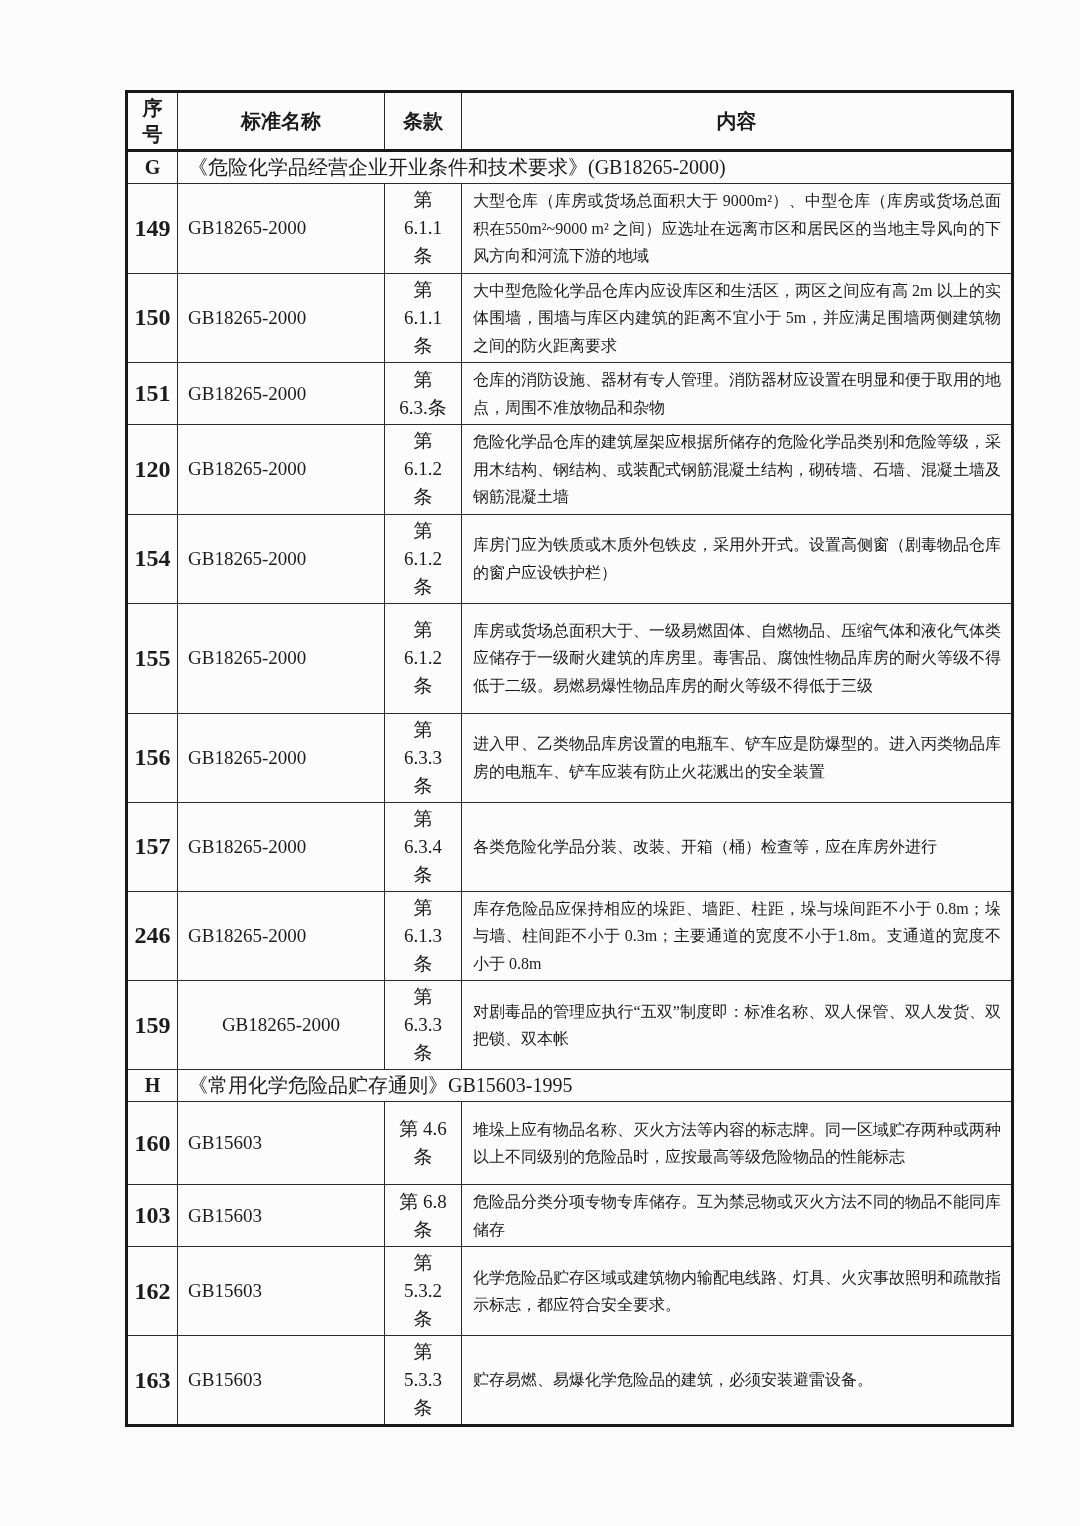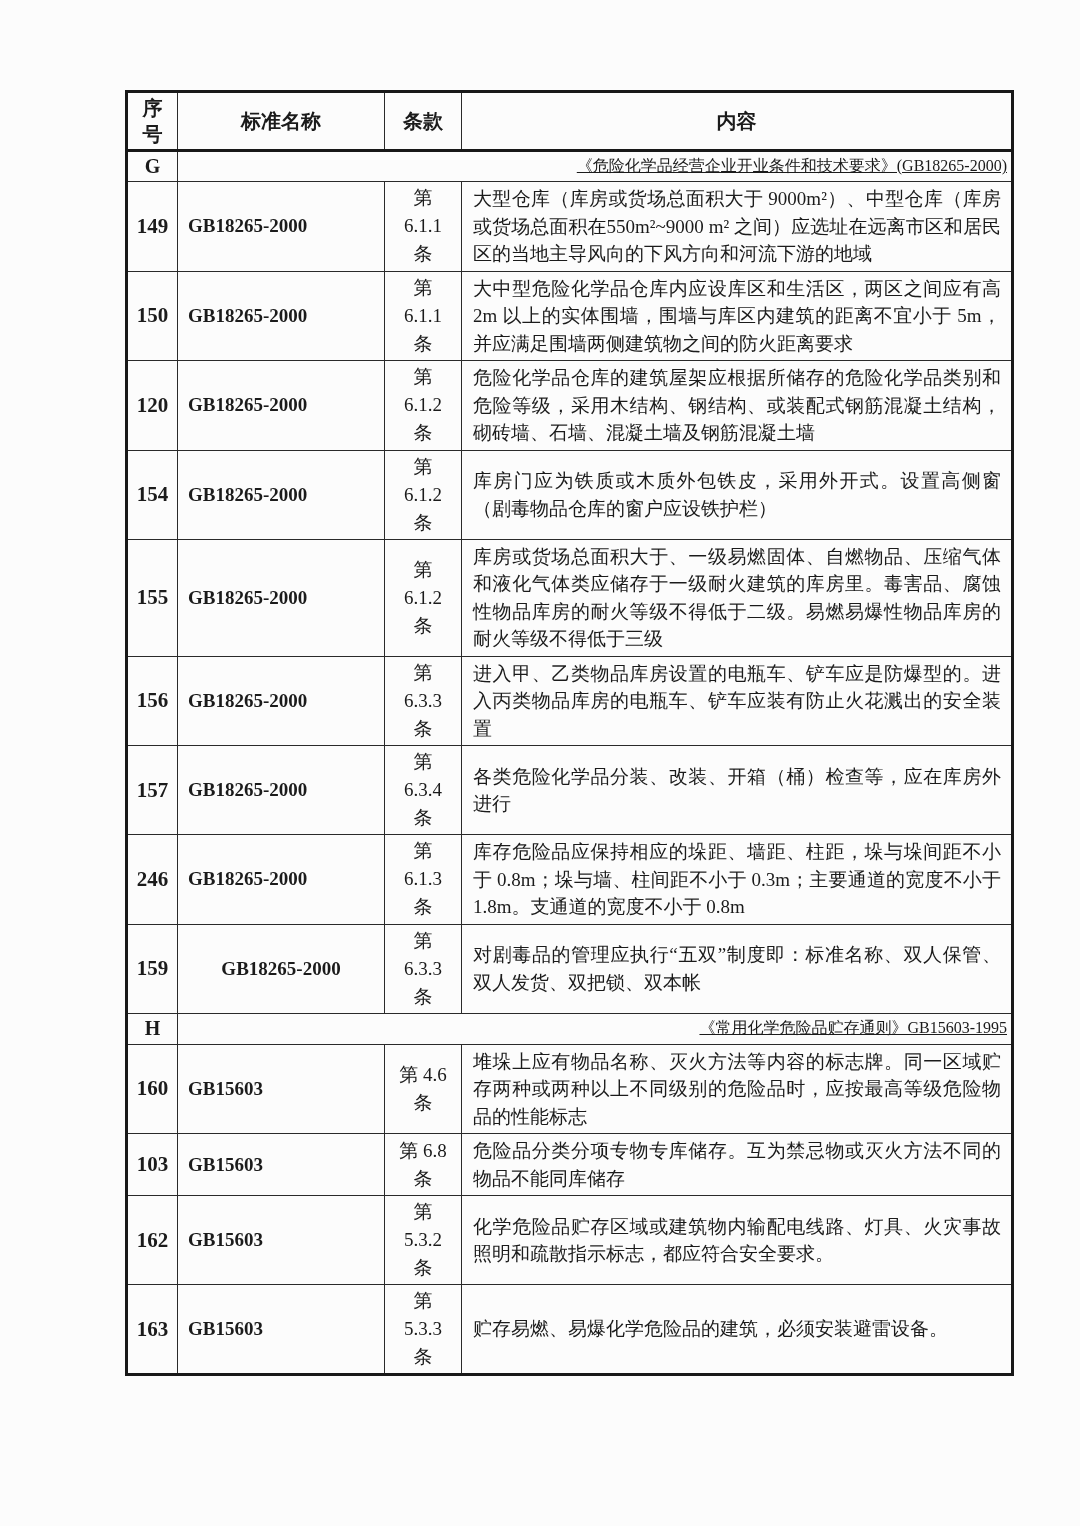--- a/index.html
+++ b/index.html
@@ -13,34 +13,34 @@
     border-collapse:collapse;table-layout:fixed;
     border:3px solid #181818;
   }
   td,th{border:1.5px solid #2a2a2a;vertical-align:middle;overflow:hidden;}
   thead th{
     border-bottom:3px solid #181818;
     font-size:20px;font-weight:bold;text-align:center;padding:2px 2px;
   }
   th.h-no{white-space:pre-line;line-height:26px;}
   .c-no{
-    text-align:center;font-weight:bold;font-size:21px;padding:2px 1px;
+    text-align:center;font-weight:bold;font-size:24px;padding:2px 1px;
     font-family:"Liberation Serif","DejaVu Serif",serif;
   }
-  .c-name{font-size:19px;text-align:left;padding:2px 4px 2px 10px;font-weight:bold;}
+  .c-name{font-size:19px;text-align:left;padding:2px 4px 2px 10px;}
   .c-name.center{text-align:center;padding-left:4px;}
   .c-clause{
     text-align:center;font-size:19px;line-height:28px;
     white-space:pre-line;padding:2px 2px;
   }
   .c-content{
-    font-size:19px;line-height:27.5px;text-align:justify;
+    font-size:16px;line-height:27.5px;text-align:justify;
     padding:3px 10px 3px 11px;
   }
-  .c-section{font-size:16px;padding:2px 4px 2px 10px;text-align:right;text-decoration:underline;}
+  .c-section{font-size:20px;padding:2px 4px 2px 10px;text-align:left;}
   tr.section .c-no{font-size:20px;}
 </style>
 </head>
 <body>
 
 <div class="page">
   <table class="std">
     <colgroup>
       <col style="width:51px">
         <col style="width:207px">
@@ -69,20 +69,27 @@
 条</td>
         <td class="c-content">大型仓库（库房或货场总面积大于 9000m²）、中型仓库（库房或货场总面积在550m²~9000 m² 之间）应选址在远离市区和居民区的当地主导风向的下风方向和河流下游的地域</td>
       </tr>
       <tr style="height:82px">
         <td class="c-no">150</td>
         <td class="c-name">GB18265-2000</td>
         <td class="c-clause">第
 6.1.1
 条</td>
         <td class="c-content">大中型危险化学品仓库内应设库区和生活区，两区之间应有高 2m 以上的实体围墙，围墙与库区内建筑的距离不宜小于 5m，并应满足围墙两侧建筑物之间的防火距离要求</td>
+      </tr>
+      <tr style="height:54px">
+        <td class="c-no">151</td>
+        <td class="c-name">GB18265-2000</td>
+        <td class="c-clause">第
+6.3.条</td>
+        <td class="c-content">仓库的消防设施、器材有专人管理。消防器材应设置在明显和便于取用的地点，周围不准放物品和杂物</td>
       </tr>
       <tr style="height:85px">
         <td class="c-no">120</td>
         <td class="c-name">GB18265-2000</td>
         <td class="c-clause">第
 6.1.2
 条</td>
         <td class="c-content">危险化学品仓库的建筑屋架应根据所储存的危险化学品类别和危险等级，采用木结构、钢结构、或装配式钢筋混凝土结构，砌砖墙、石墙、混凝土墙及钢筋混凝土墙</td>
       </tr>
       <tr style="height:83px">

